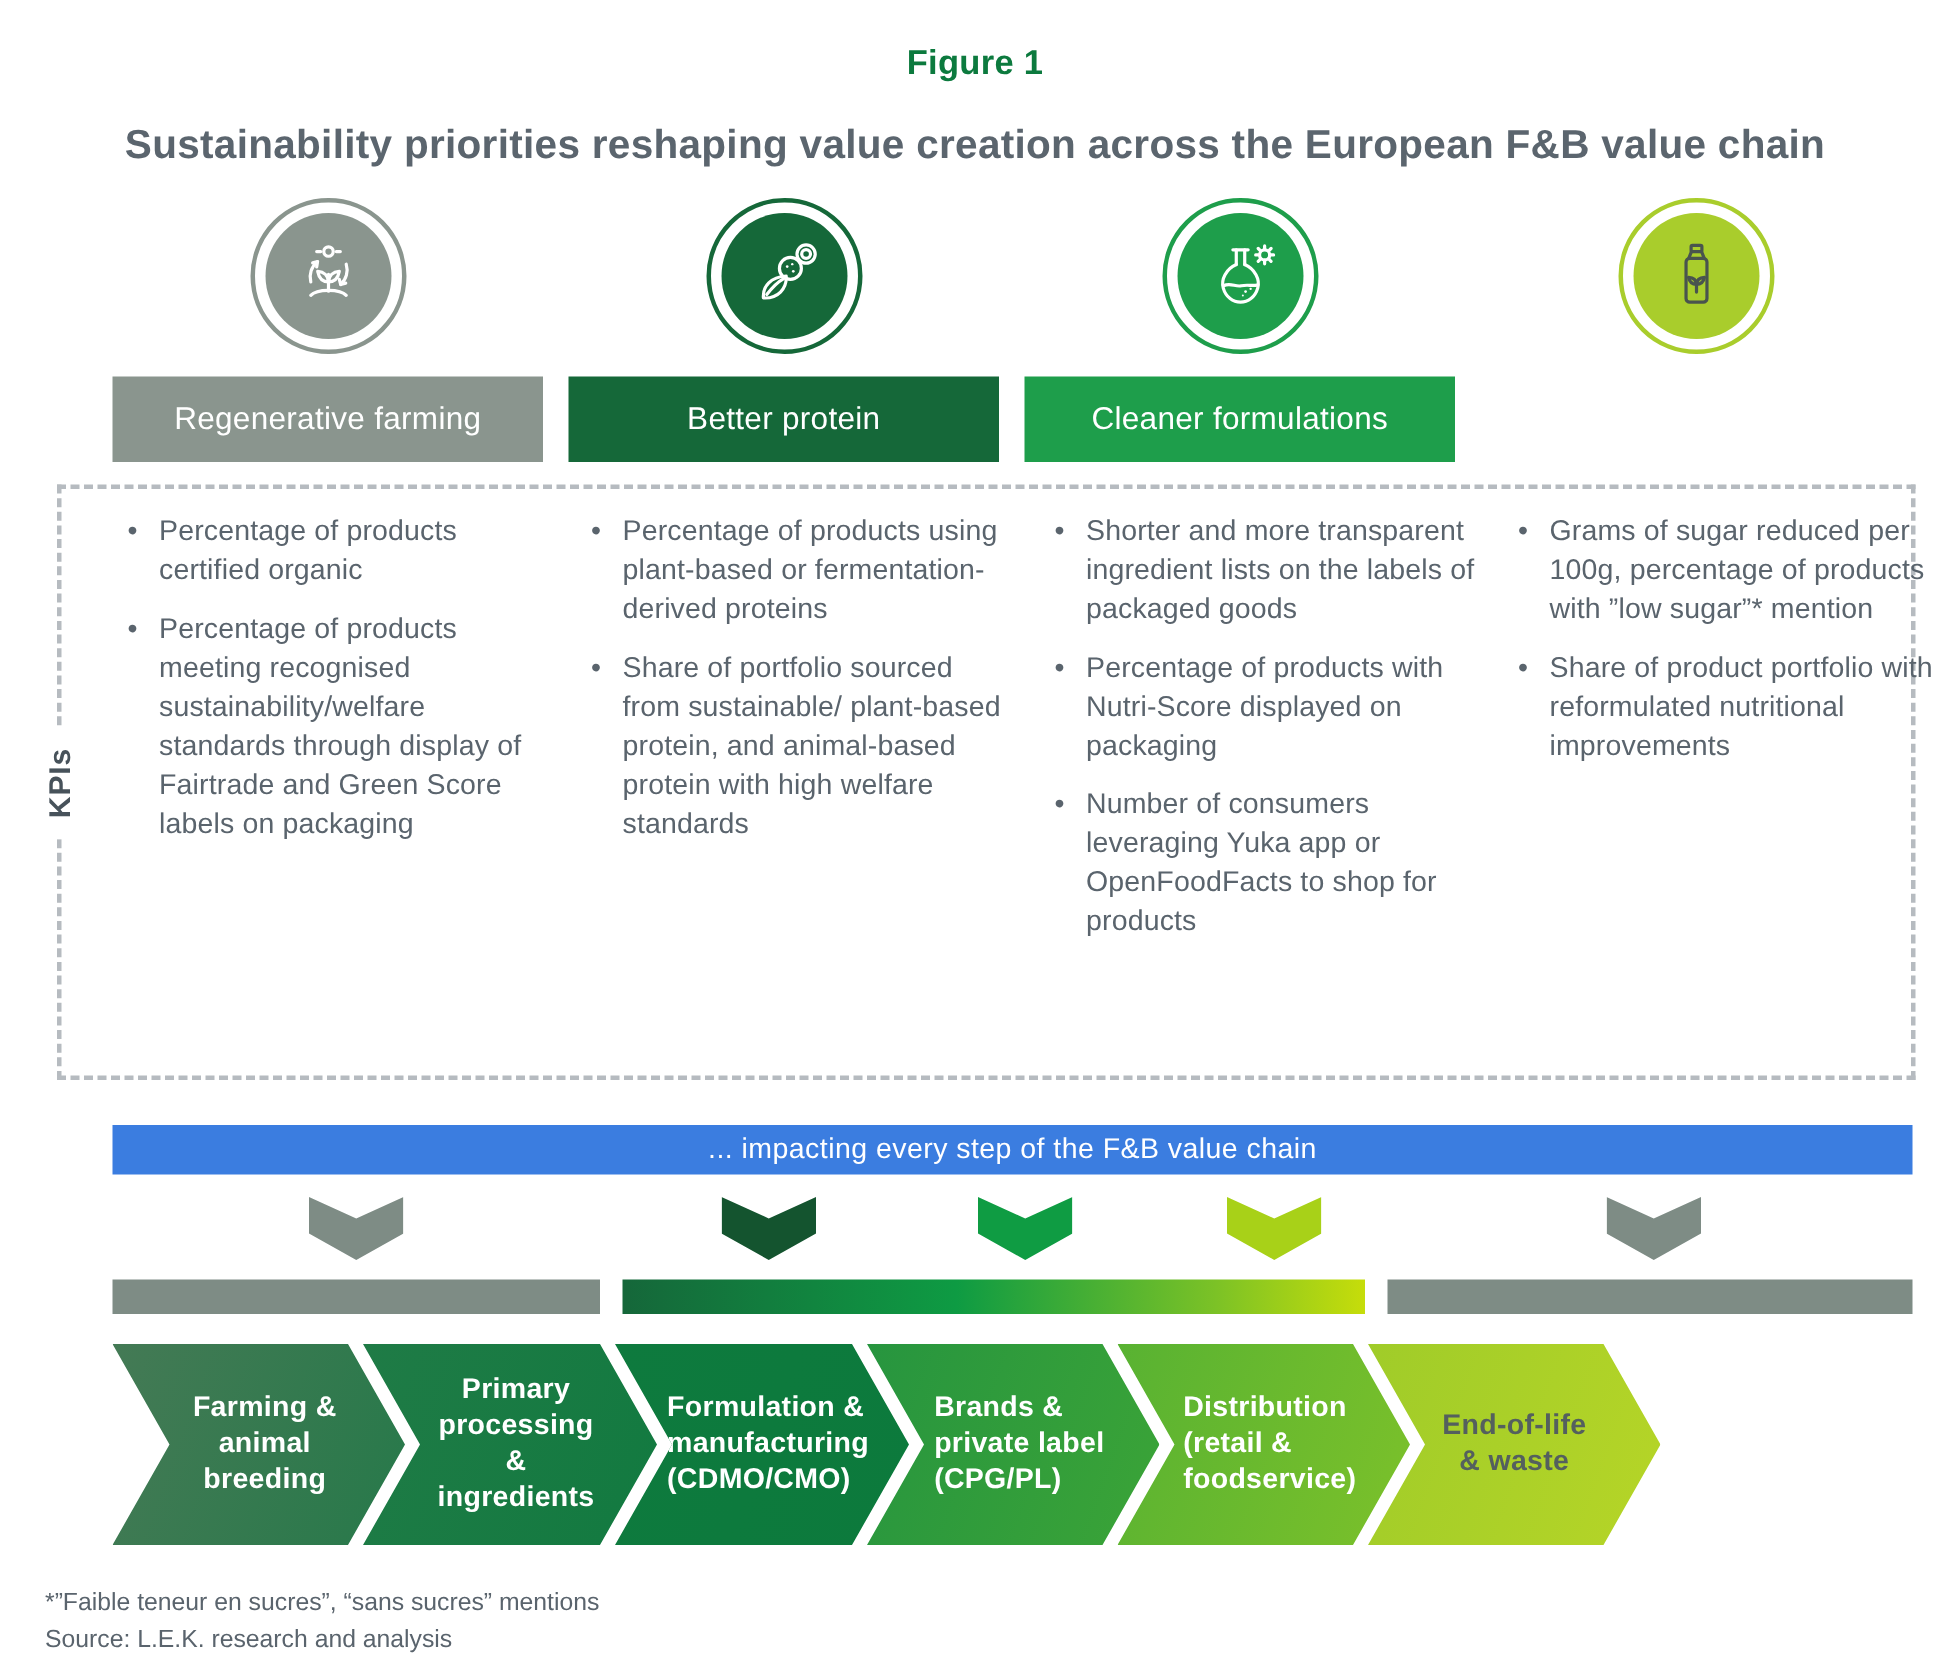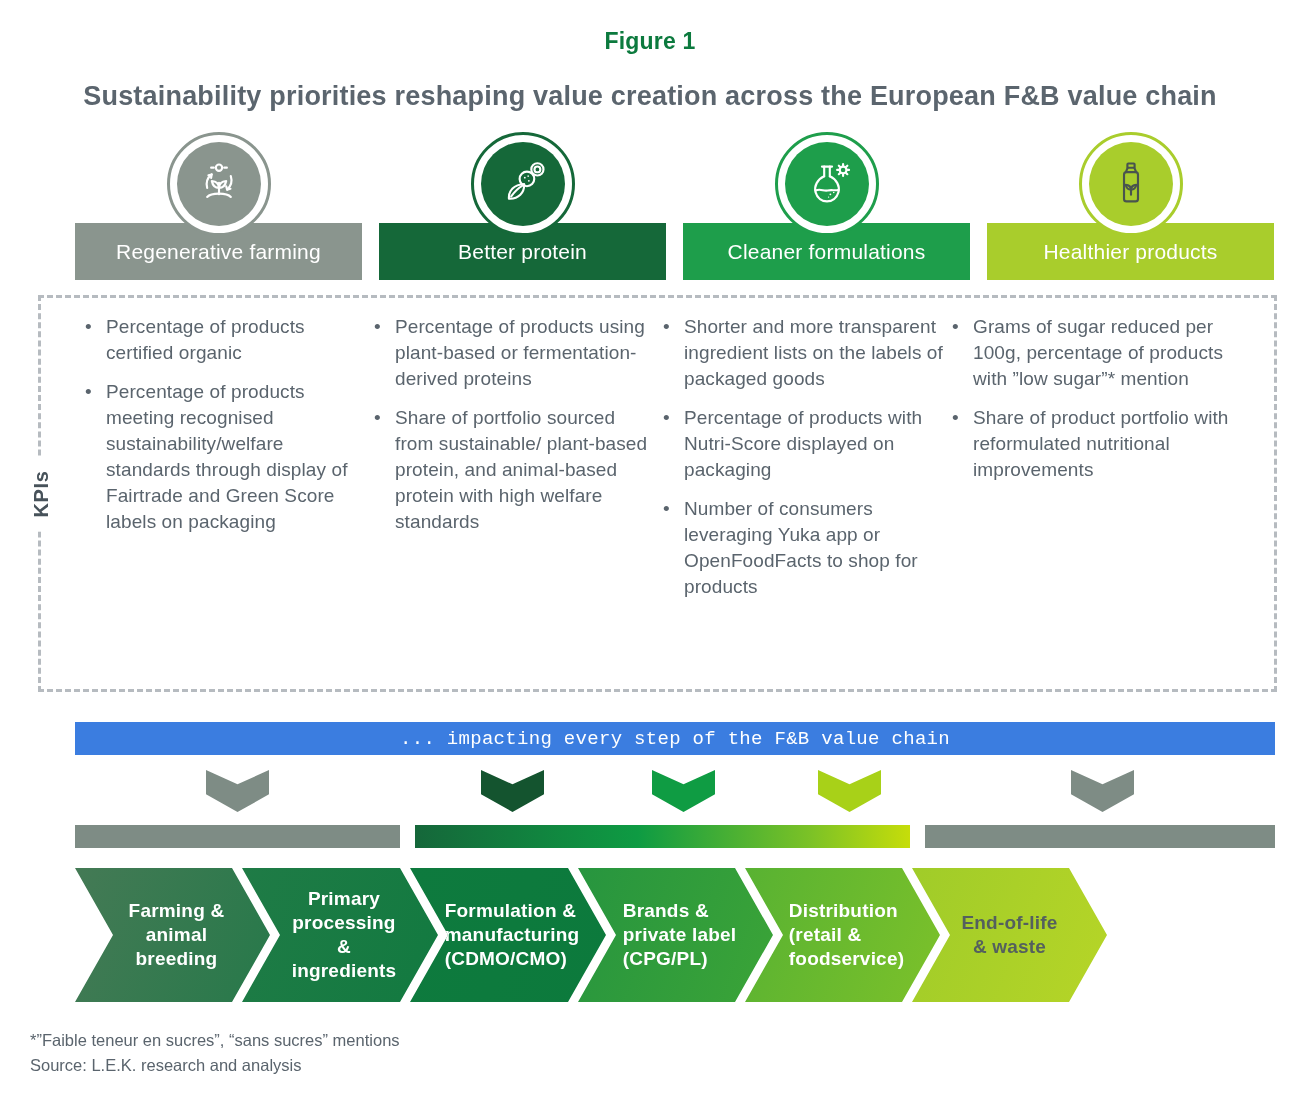--- a/index.html
+++ b/index.html
@@ -14,21 +14,21 @@
   }
   .fig-title {
     text-align:center; margin-top:26px;
     color:#5b656e; font-size:27px; letter-spacing:0.2px;font-weight:bold;
   }
   
   .pillars {
     margin:20px 25px 0 75px; width:1200px;
     display:grid; grid-template-columns:repeat(4,287px); column-gap:17px;
   }
-  .pillar { display:flex; flex-direction:column; align-items:center; }
+  .pillar { display:flex; flex-direction:column; align-items:center;gap:28px; }
   .icon-ring {
     width:104px; height:104px; border-radius:50%; background:#ffffff;
     display:flex; align-items:center; justify-content:center;
     margin-bottom:-13px; position:relative; z-index:2;
   }
   .icon-disc {
     width:84px; height:84px; border-radius:50%;
     display:flex; align-items:center; justify-content:center;
   }
   .band {
@@ -52,36 +52,36 @@
     padding:16px 0 18px 0; min-height:397px;
   }
   .kpis-label {
     position:absolute; left:0; top:50%;
     transform:translate(-50%,-50%) rotate(-90deg);
     background:#ffffff; padding:4px 14px;
     color:#47525a; font-size:20px; font-weight:bold; letter-spacing:0.6px;
   }
   .kpi-grid {
     margin-left:37px; width:1202px;
-    display:grid; grid-template-columns:repeat(4,287px); column-gap:2px;
+    display:grid; grid-template-columns:repeat(4,287px); column-gap:22px;
   }
   .kpi-list { list-style:none; }
   .kpi-list li {
     position:relative; padding-left:28px; margin-bottom:13px;
     color:#5a646d; font-size:19px; line-height:26px; letter-spacing:0.1px;
   }
   .kpi-list li::before {
     content:"•"; position:absolute; left:7px; top:0;
     color:#5a646d; font-size:19px;
   }
   
   .banner {
     margin:30px 25px 0 75px; width:1200px; height:33px; background:#3b7de0;
     display:flex; align-items:center; justify-content:center;
-    color:#ffffff; font-size:19px; letter-spacing:0.3px;font-family:Liberation Mono, monospace;
+    color:#ffffff; font-size:19px; letter-spacing:0.3px;
   }
   
   .flow-arrows { margin-left:75px; width:1200px; height:42px; position:relative; margin-top:15px; }
   .chev {
     position:absolute; top:0; width:63px; height:42px;
     clip-path:polygon(0 0, 50% 34%, 100% 0, 100% 58%, 50% 100%, 0 58%);
   }
   .chev0 { left:131px;  background:#7e8c85; }
   .chev1 { left:406px;  background:#14542f; }
   .chev2 { left:577px;  background:#0f9c43; }
@@ -185,21 +185,20 @@
         <svg viewBox="0 0 48 48">
           <rect class="stroke-d" x="20.8" y="5.8" width="6.4" height="3.8" rx="0.8"></rect>
           <path class="stroke-d" d="M19.4 13.5 L21 9.6 M27 9.6 L28.6 13.5"></path>
           <rect class="stroke-d" x="17.8" y="13.5" width="12.4" height="26" rx="2.2"></rect>
           <path class="stroke-d" d="M24 33.5 V27"></path>
           <path class="stroke-d" d="M24 29 C21.3 29 19.8 27.2 19.3 24.8 C22.2 24.9 23.8 26.4 24 29 Z"></path>
           <path class="stroke-d" d="M24 29 C26.7 29 28.2 27.2 28.7 24.8 C25.8 24.9 24.2 26.4 24 29 Z"></path>
         </svg>
       </div>
     </div>
-    <div class="band">Healthier products</div>
   </div>
 </div>
 
 <div class="kpi-box">
   <div class="kpis-label">KPIs</div>
   <div class="kpi-grid">
     <ul class="kpi-list">
       <li>Percentage of products certified organic</li>
       <li>Percentage of products meeting recognised sustainability/welfare standards through display of Fairtrade and Green Score labels on packaging</li>
     </ul>

